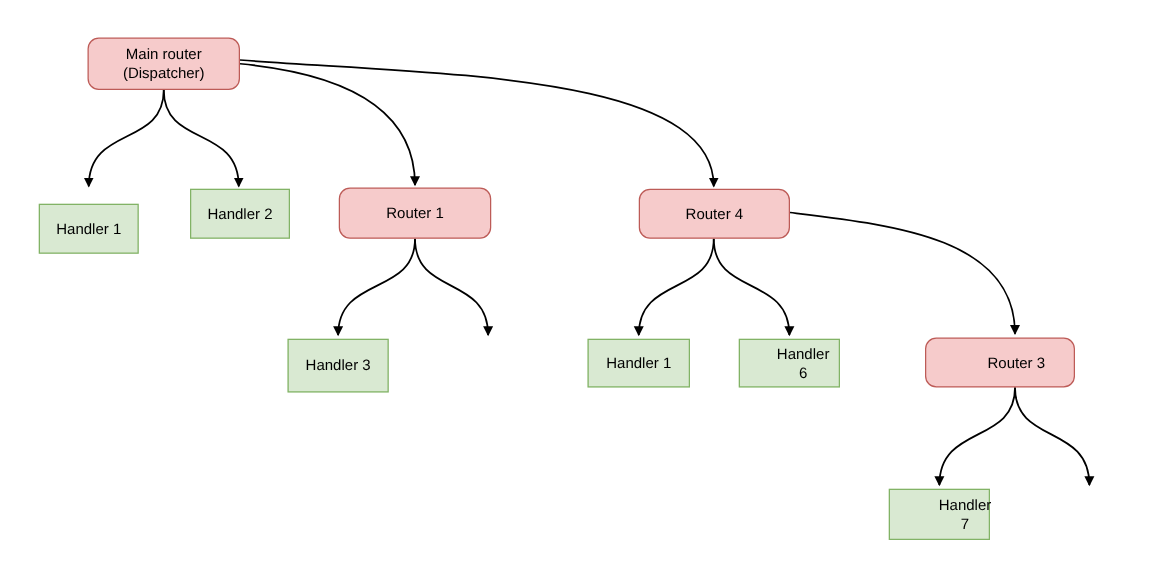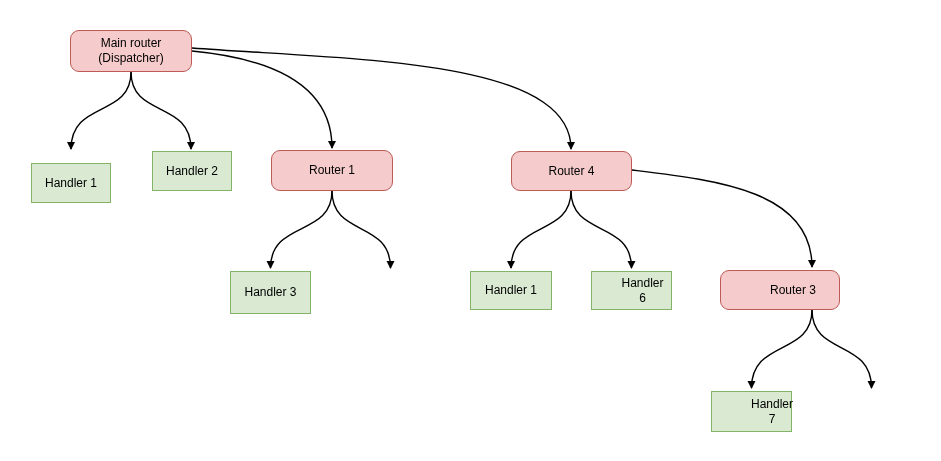--- a/index.html
+++ b/index.html
@@ -87,18 +87,18 @@
 
   <div class="node router" style="left:511px; top:151px; width:121px; height:40px;">Router 4</div>
 
   <div class="node handler" style="left:230px; top:271px; width:81px; height:43px;">Handler 3</div>
 
 
   <div class="node handler" style="left:470px; top:271px; width:82px; height:39px;">Handler 1</div>
 
   <div class="node handler" style="left:591px; top:271px; width:81px; height:39px;padding-left:27px;">Handler 6</div>
 
-  <div class="node router" style="left:720px; top:270px; width:120px; height:40px;padding-left:31px;">Router 3</div>
+  <div class="node router" style="left:740px; top:270px; width:120px; height:40px;padding-left:31px;">Router 3</div>
 
   <div class="node handler" style="left:711px; top:391px; width:81px; height:41px;padding-left:46px;">Handler 7</div>
 
 
 </div>
 
 </body></html>

